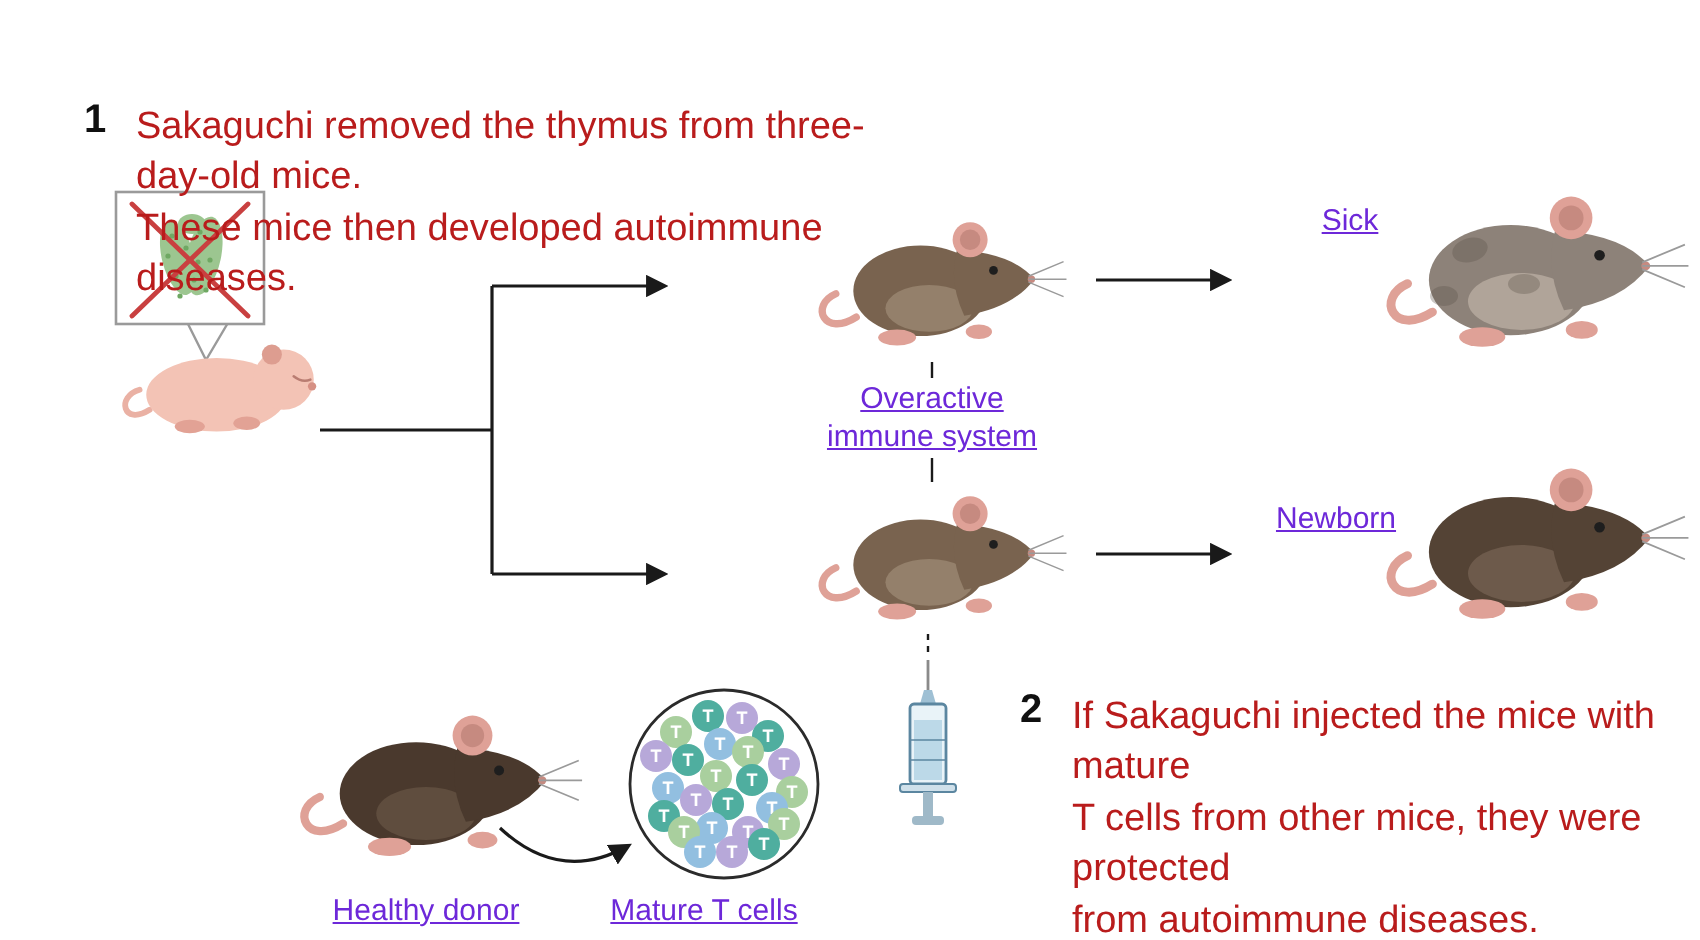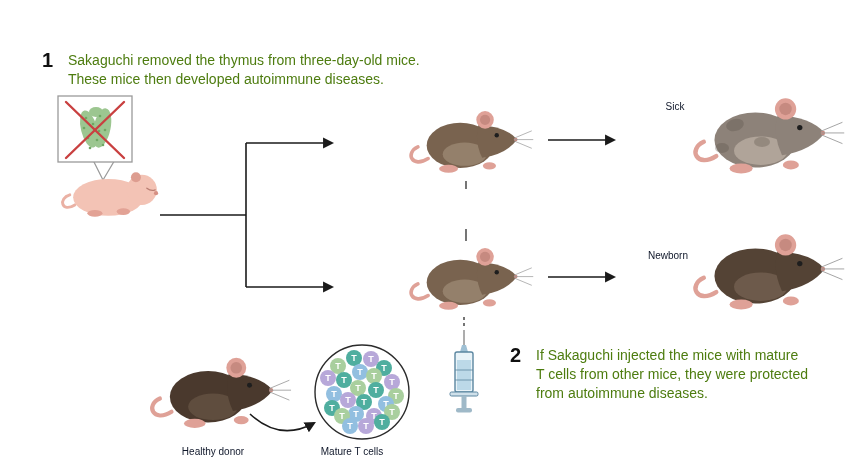--- a/index.html
+++ b/index.html
@@ -1,22 +1,22 @@
 <!DOCTYPE html>
 <html><head>
 <meta charset="utf-8">
 <style>
   * { margin: 0; padding: 0; box-sizing: border-box; }
   html,body { background:#fff; font-family:"Liberation Sans", sans-serif; }
   .canvas { position:relative; width:850px; height:470px; background:#ffffff; overflow:hidden; }
   .layer { position:absolute; left:0; top:0; }
   .title { position:absolute; left:12px; top:3px; font-size:21.5px; font-weight:700; color:#101010; letter-spacing:.2px; }
   .step-num { position:absolute; font-size:20px; font-weight:700; color:#101010; }
-  .step-text { position:absolute; font-size:14px; color:#4d7c0f; line-height:1.34; white-space:pre-line; }
-  .lbl { position:absolute; font-size:10px; color:#0f172a; text-align:center; white-space:pre-line; line-height:1.28; }
+  .step-text { position:absolute; font-size:19px; color:#b91c1c; line-height:1.34; white-space:pre-line; }
+  .lbl { position:absolute; font-size:15px; color:#6d28d9; text-align:center; white-space:pre-line; line-height:1.28;text-decoration:underline; }
   use.mouse { color:#6b5848; }
   .tcell-label { font-family:"Liberation Sans", sans-serif; font-weight:700; font-size:9px; fill:#ffffff; text-anchor:middle; }
 </style>
 </head>
 <body>
 
 <div class="canvas">
 
   <svg class="layer" width="850" height="470" viewBox="0 0 850 470">
     <defs>
@@ -172,17 +172,19 @@
 
   <div class="step-num" style="left:42px; top:49px;">1</div>
   <div class="step-text" style="left:68px; top:51px; width:370px;">Sakaguchi removed the thymus from three-day-old mice.
 These mice then developed autoimmune diseases.</div>
 
   <div class="step-num" style="left:510px; top:344px;">2</div>
   <div class="step-text" style="left:536px; top:346px; width:310px;">If Sakaguchi injected the mice with mature
 T cells from other mice, they were protected
 from autoimmune diseases.</div>
 
+  <div class="lbl" style="left:396px; top:190px; width:140px;">Overactive
+immune system</div>
   <div class="lbl" style="left:640px; top:101px; width:70px;">Sick</div>
   <div class="lbl" style="left:628px; top:250px; width:80px;">Newborn</div>
   <div class="lbl" style="left:140px; top:446px; width:146px;">Healthy donor</div>
   <div class="lbl" style="left:282px; top:446px; width:140px;">Mature T cells</div>
 </div>
 
 </body></html>

